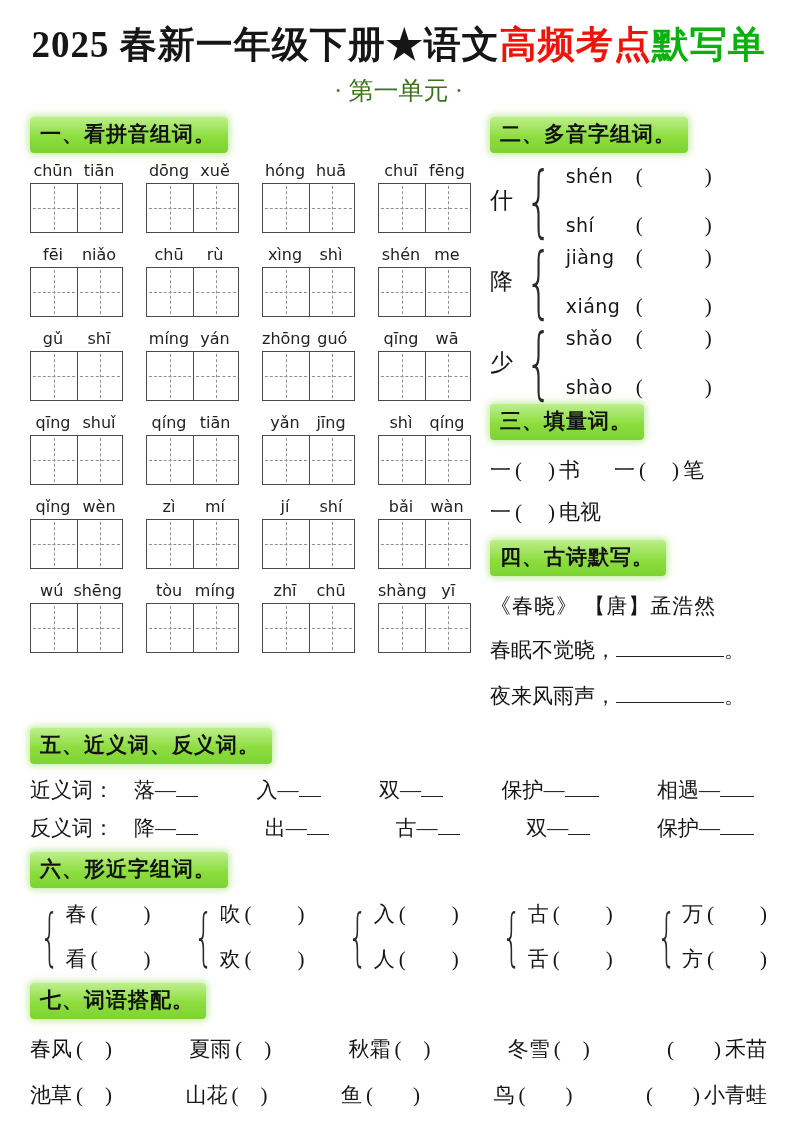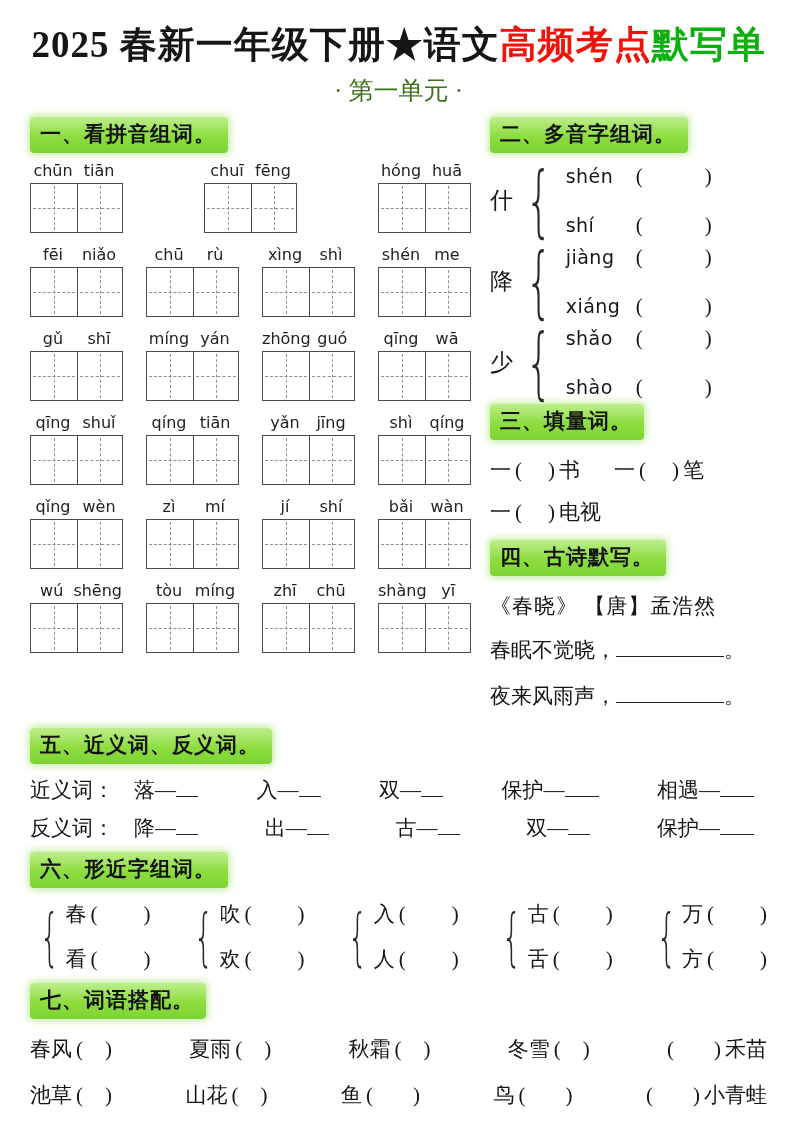--- a/index.html
+++ b/index.html
@@ -94,32 +94,42 @@
               <span>chūn</span>
               <span>tiān</span>
             </div>
           <div class="grid">
               <div class="cell"></div>
               <div class="cell"></div>
             </div>
         </div>
         <div class="wb">
           <div class="py">
+              <span>dōng</span>
+              <span>xuě</span>
+            </div>
+          <div class="grid">
+              <div class="cell"></div>
+              <div class="cell"></div>
+            </div>
+        </div>
+        <div class="wb">
+          <div class="py">
+              <span>hóng</span>
+              <span>huā</span>
+            </div>
+          <div class="grid">
+              <div class="cell"></div>
+              <div class="cell"></div>
+            </div>
+        </div>
+        <div class="wb">
+          <div class="py">
               <span>chuī</span>
               <span>fēng</span>
-            </div>
-          <div class="grid">
-              <div class="cell"></div>
-              <div class="cell"></div>
-            </div>
-        </div>
-        <div class="wb">
-          <div class="py">
-              <span>hóng</span>
-              <span>huā</span>
             </div>
           <div class="grid">
               <div class="cell"></div>
               <div class="cell"></div>
             </div>
         </div>
       </div>
 
       
       <div class="py-row">

